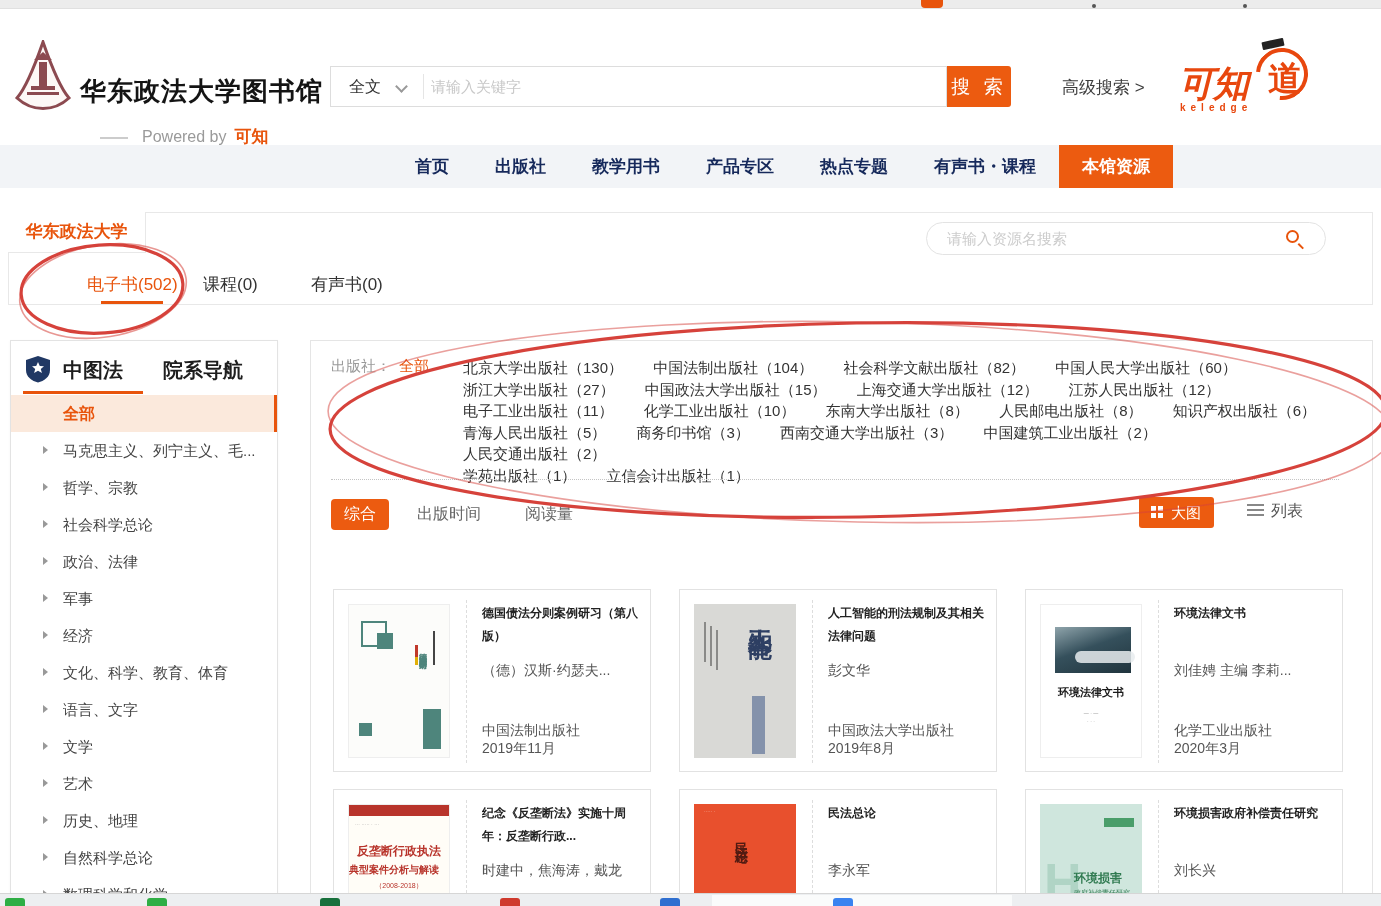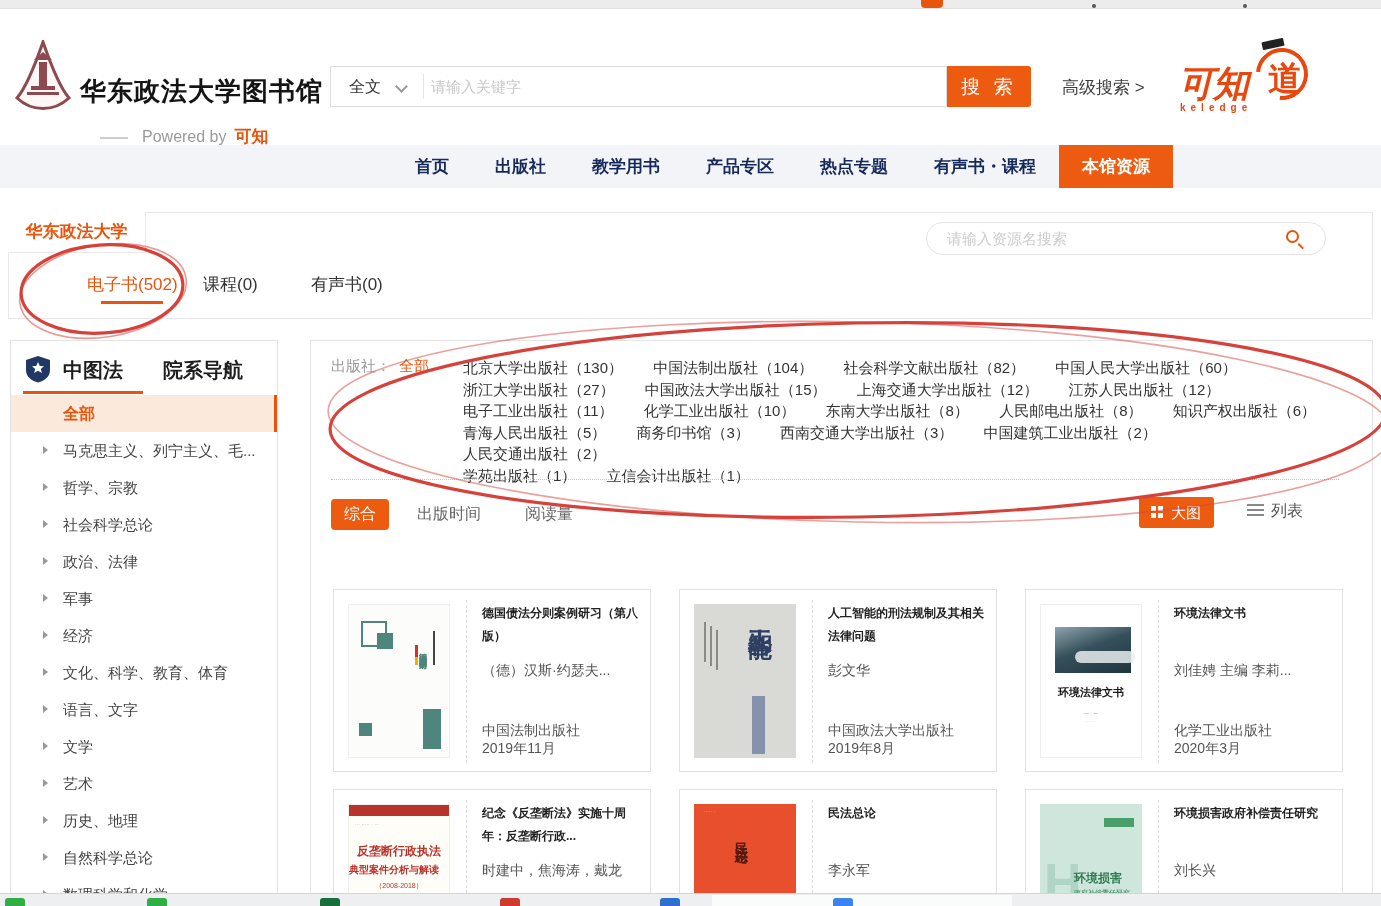--- a/index.html
+++ b/index.html
@@ -18,35 +18,35 @@
   .site-title { position:absolute; left:80px; top:48px; font-size:26px; font-weight:bold; color:#141414; letter-spacing:1px;margin-top:16px; }
   .powered { position:absolute; left:100px; top:115px; font-size:16px; color:#9a9a9a; }
   .powered .dash { display:inline-block; width:28px; height:2px; background:#ccc; vertical-align:middle; margin-right:14px; }
   .powered .brand { color:#e8540c; font-weight:bold; margin-left:8px; font-size:17px; }
   .search-box { position:absolute; left:330px; top:56px; width:617px; height:41px; border:1px solid #ddd; background:#fff; }
   .scope { position:absolute; left:18px; top:10px; font-size:16px; color:#333; cursor:pointer; }
   .caret { position:absolute; left:66px; top:15px; width:9px; height:9px; border-right:2px solid #999; border-bottom:2px solid #999; transform:rotate(45deg); }
   .search-divider { position:absolute; left:92px; top:7px; width:1px; height:25px; background:#e5e5e5; }
   .search-input { position:absolute; left:100px; top:1px; width:505px; height:37px; border:none; outline:none; font-size:15px; color:#333; font-family:inherit; }
   .search-input::placeholder { color:#c8c8c8; }
-  .search-btn { position:absolute; left:947px; top:56px; width:84px; height:41px; background:#ec5b10; color:#fff; font-size:19px; border:none; cursor:pointer; font-family:inherit; letter-spacing:4px; border-radius:0 3px 3px 0; }
+  .search-btn { position:absolute; left:947px; top:56px; width:64px; height:41px; background:#ec5b10; color:#fff; font-size:19px; border:none; cursor:pointer; font-family:inherit; letter-spacing:4px; border-radius:0 3px 3px 0; }
   .advanced { position:absolute; left:1062px; top:66px; font-size:17px; color:#3d3d3d; cursor:pointer; }
   .keledge { position:absolute; left:1178px; top:32px; width:140px; height:80px; cursor:pointer; }
   .keledge .kz { position:absolute; left:0; top:18px; font-size:36px; font-weight:bold; color:#e8470e; font-style:italic; letter-spacing:-1px;}
   .keledge .swoosh { position:absolute; left:78px; top:6px; width:52px; height:52px; border:4px solid #e8470e; border-left-color:transparent; border-radius:50%; transform:rotate(-40deg); }
   .keledge .dao { position:absolute; left:90px; top:14px; font-size:34px; font-weight:bold; color:#e8470e; }
   .keledge .cap { position:absolute; left:84px; top:-2px; width:22px; height:8px; background:#222; transform:rotate(-12deg); border-radius:1px;}
   .keledge .sub { position:absolute; left:2px; top:60px; font-size:10px; color:#e8470e; letter-spacing:5px; font-weight:bold; }
   
   .navbar { position:absolute; left:0; top:145px; width:1381px; height:43px; background:#f2f4f7; }
   .navbar .items { position:absolute; left:392px; top:0; display:flex; height:43px; }
   .nav-item { font-size:17px; font-weight:bold; color:#16295b; line-height:43px; padding:0 23px; cursor:pointer; white-space:nowrap; }
   .nav-item.active { background:#ec5b10; color:#fff; }
   
-  .tabs-panel { position:absolute; left:8px; top:212px; width:1365px; height:107px; background:#fff; border:1px solid #e8e8e8; }
+  .tabs-panel { position:absolute; left:8px; top:212px; width:1365px; height:93px; background:#fff; border:1px solid #e8e8e8; }
   .org-tab { position:absolute; left:-1px; top:-1px; width:138px; height:41px; background:#fff; border:1px solid #e8e8e8; border-top:none; border-left:none; color:#e8540c; font-weight:bold; font-size:17px; text-align:center; line-height:40px; cursor:pointer; }
   .rtab { position:absolute; top:60px; font-size:17px; color:#333; cursor:pointer; }
   .rtab.active { color:#e8540c; }
   .rtab .tab-underline { position:absolute; left:50%; transform:translateX(-50%); top:28px; width:62px; height:3px; background:#e8540c; }
   .res-search { position:absolute; left:917px; top:9px; width:400px; height:33px; border:1px solid #e3e3e3; border-radius:17px; background:#fff; }
   .res-search input { position:absolute; left:20px; top:1px; width:330px; height:29px; border:none; outline:none; font-size:15px; color:#333; font-family:inherit; background:transparent; }
   .res-search input::placeholder { color:#ccc; }
   .mag { position:absolute; right:26px; top:7px; width:13px; height:13px; border:2px solid #e8540c; border-radius:50%; cursor:pointer; }
   .mag::after { content:""; position:absolute; left:11px; top:11px; width:7px; height:2px; background:#e8540c; transform:rotate(45deg); transform-origin:0 0; }
   

